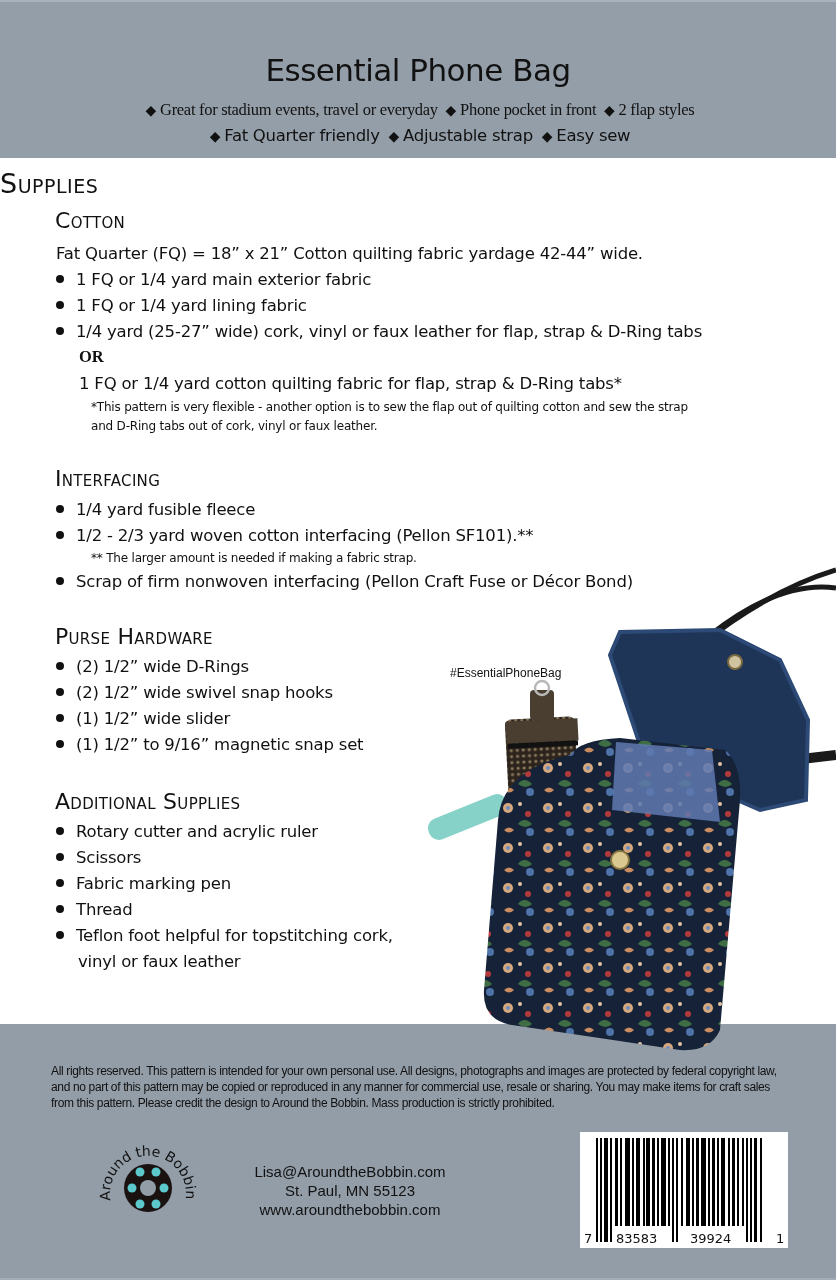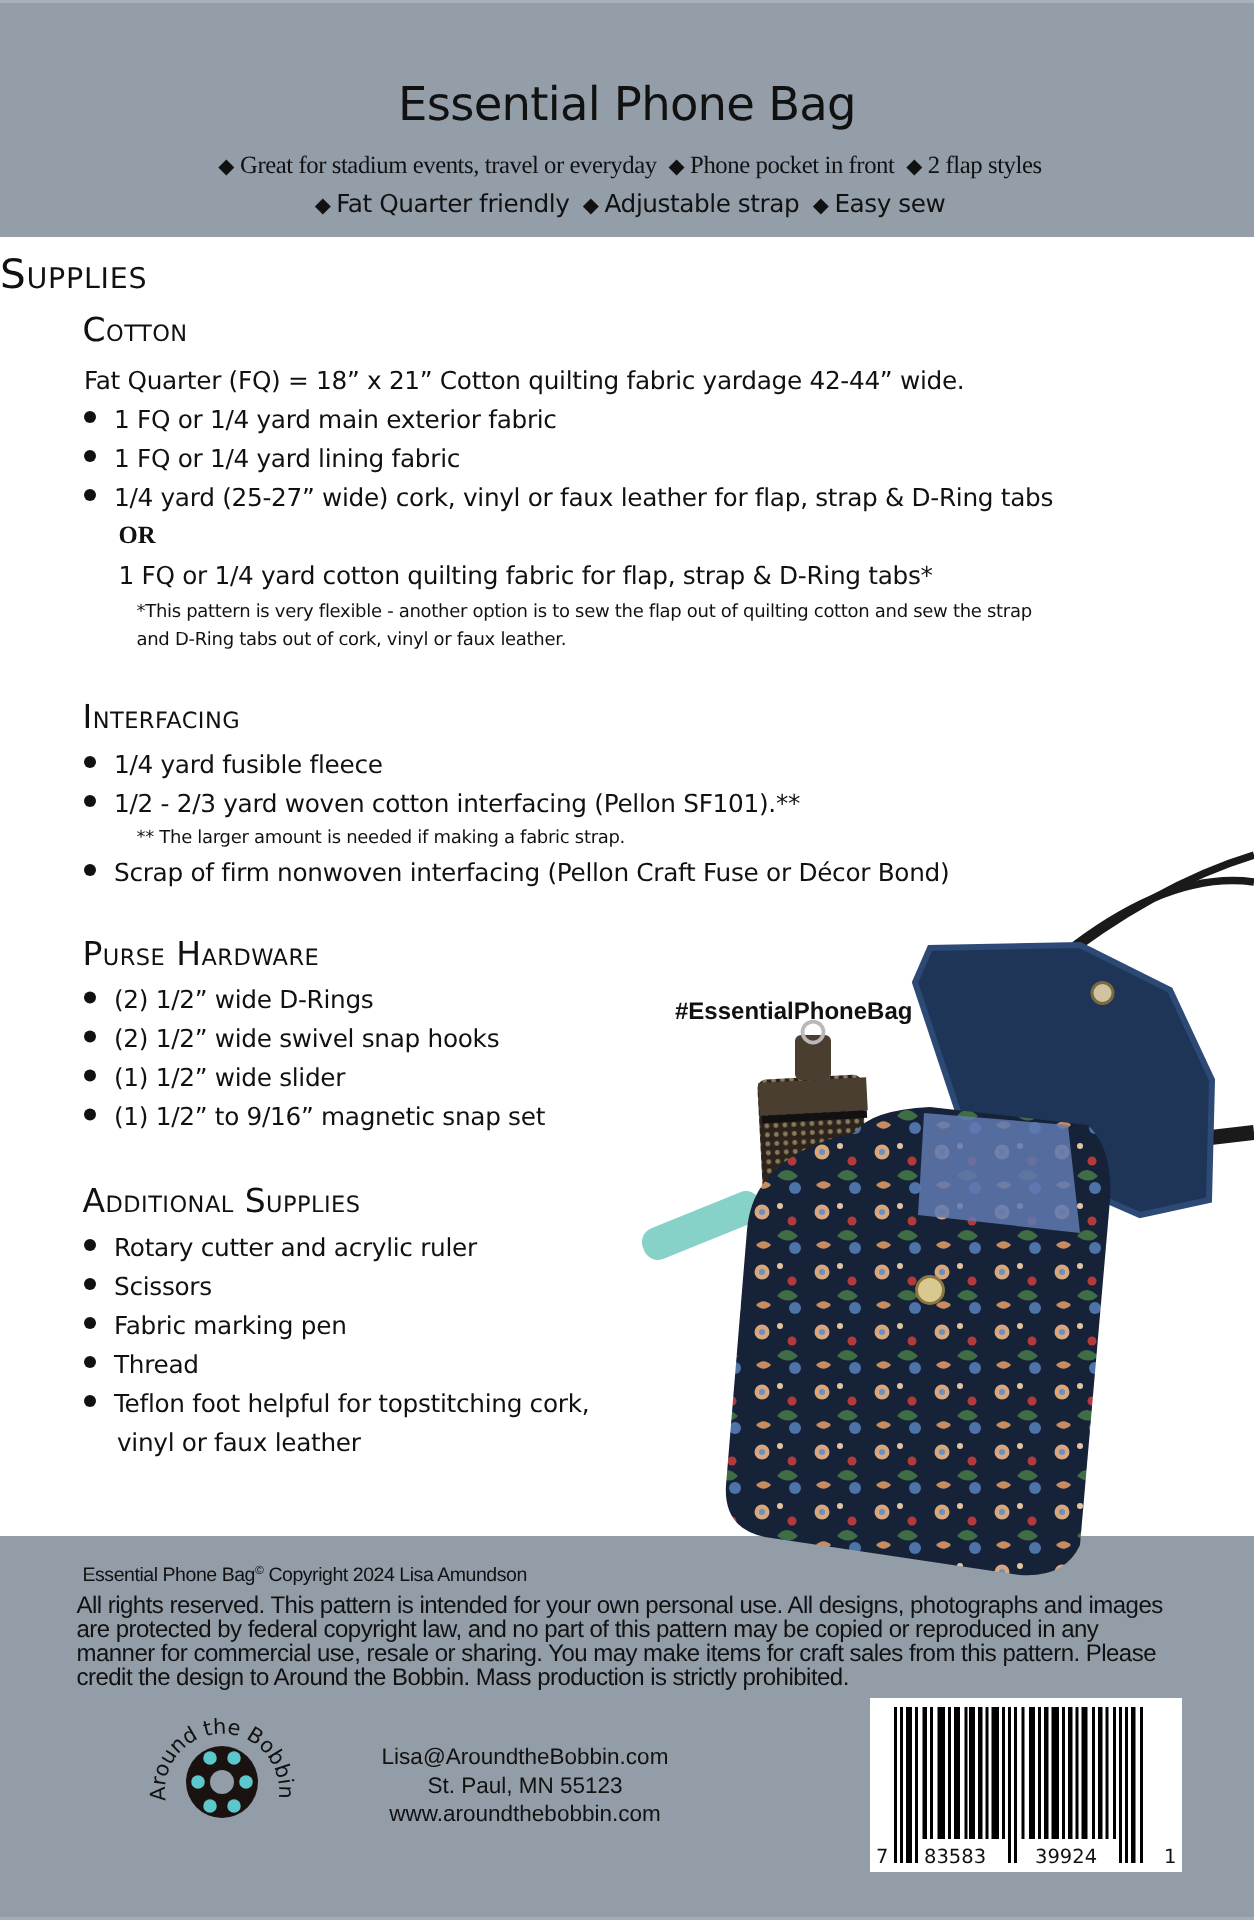--- a/index.html
+++ b/index.html
@@ -37,39 +37,39 @@
   .bullet { position: absolute; left: 56px; font-size: 16.5px; white-space: nowrap; letter-spacing: -0.2px; }
   .bullet .dot {
     display: inline-block; width: 8px; height: 8px; border-radius: 50%;
     background: #111; margin-right: 12px; vertical-align: middle; position: relative; top: -2px;
   }
   .note { position: absolute; font-size: 12px; color: #111; white-space: nowrap; letter-spacing: -0.2px; }
   .or { position: absolute; left: 79px; font-size: 16.5px; font-weight: bold; font-family: Liberation Serif, serif; }
 
   .hashtag {
     position: absolute; left: 450px; top: 666px; font-family: "Liberation Sans", sans-serif;
-    font-weight: bold; font-size: 16px; color: #111;
+    font-weight: normal; font-size: 12px; color: #111;
   }
 
   
   .photo { position: absolute; left: 420px; top: 560px; width: 416px; height: 500px; }
 
   .footer {
     position: absolute; left: 0; top: 1024px; width: 836px; height: 256px;
     background: #939da8;
     border-bottom: 2px solid #a4adb7;
   }
   .footer .copy {
     position: absolute; left: 55px; top: 18px; font-family: "Liberation Sans", sans-serif;
     font-size: 13px; color: #111; letter-spacing: -0.3px;
   }
   .footer .copy sup { font-size: 8px; }
   .footer .rights {
     position: absolute; left: 51px; top: 39px; width: 730px;
-    font-family: "Liberation Sans", sans-serif; font-size: 16px; line-height: 16px; color: #111;
+    font-family: "Liberation Sans", sans-serif; font-size: 12px; line-height: 16px; color: #111;
     letter-spacing: -0.35px;
   }
   .contact {
     position: absolute; left: 240px; top: 138px; width: 220px; text-align: center;
     font-family: "Liberation Sans", sans-serif; color: #111;
   }
   .contact div { font-size: 15px; line-height: 19px; }
   .contact .web { font-weight: normal; font-size: 15px; text-align: center; }
   .logo { position: absolute; left: 98px; top: 110px; width: 100px; height: 100px; }
   .barcode {
@@ -125,21 +125,20 @@
 
 <div class="h2" style="top:789px">Additional Supplies</div>
 <div class="bullet" style="top:822px"><span class="dot"></span><span>Rotary cutter and acrylic ruler</span></div>
 <div class="bullet" style="top:848px"><span class="dot"></span><span>Scissors</span></div>
 <div class="bullet" style="top:874px"><span class="dot"></span><span>Fabric marking pen</span></div>
 <div class="bullet" style="top:900px"><span class="dot"></span><span>Thread</span></div>
 <div class="bullet" style="top:926px"><span class="dot"></span><span>Teflon foot helpful for topstitching cork,</span></div>
 <div class="txt" style="left:78px; top:952px">vinyl or faux leather</div>
 
 <div class="footer">
-  <div class="copy"><span>Essential Phone Bag</span><sup>©</sup><span> Copyright 2024 Lisa Amundson</span></div>
   <div class="rights">All rights reserved. This pattern is intended for your own personal use. All designs, photographs and images are protected by federal copyright law, and no part of this pattern may be copied or reproduced in any manner for commercial use, resale or sharing. You may make items for craft sales from this pattern.  Please credit the design to Around the Bobbin. Mass production is strictly prohibited.</div>
 
   <svg class="logo" viewBox="0 0 100 100">
     <defs>
       <path id="arcpath" d="M 14 72 A 38 38 0 1 1 86 72"></path>
     </defs>
     <text font-family="DejaVu Sans, sans-serif" font-size="14" fill="#111">
       <textPath href="#arcpath" startOffset="4%">Around the Bobbin</textPath>
     </text>
     <circle cx="50" cy="54" r="24" fill="#1a1210"></circle>

